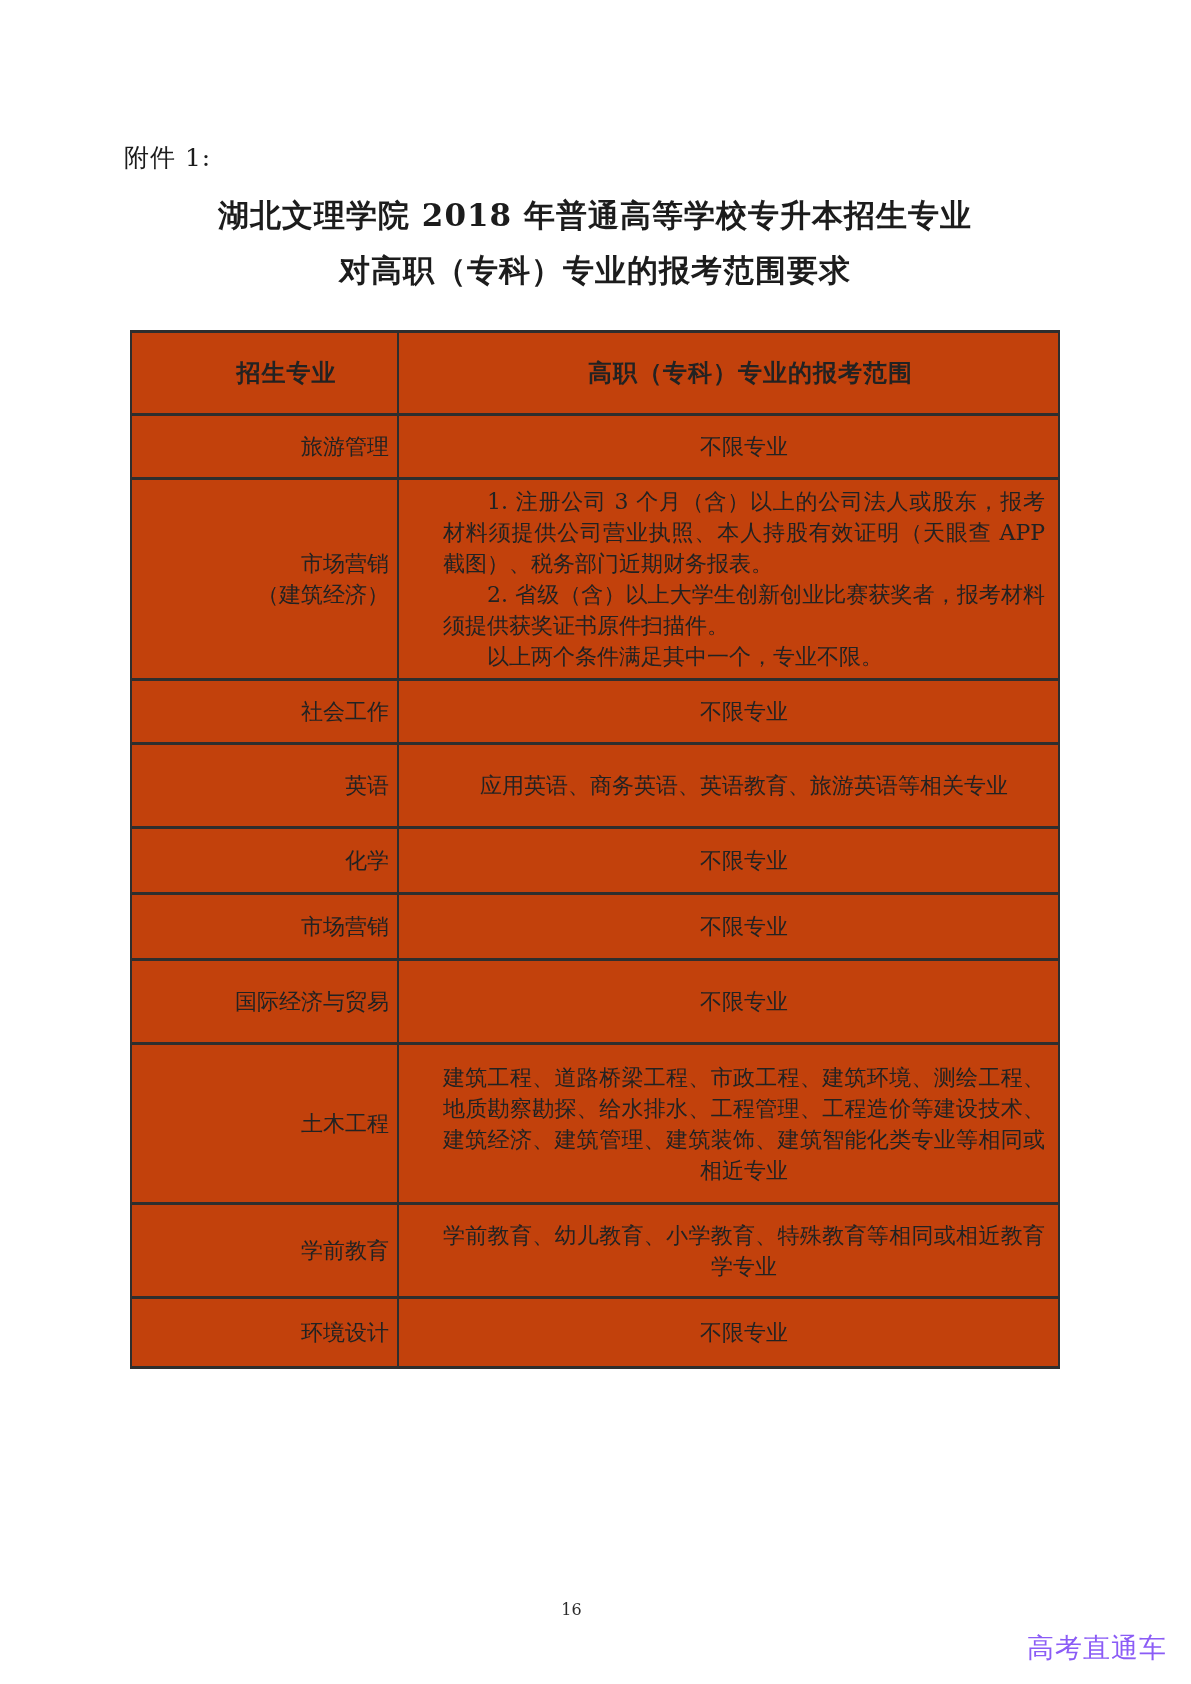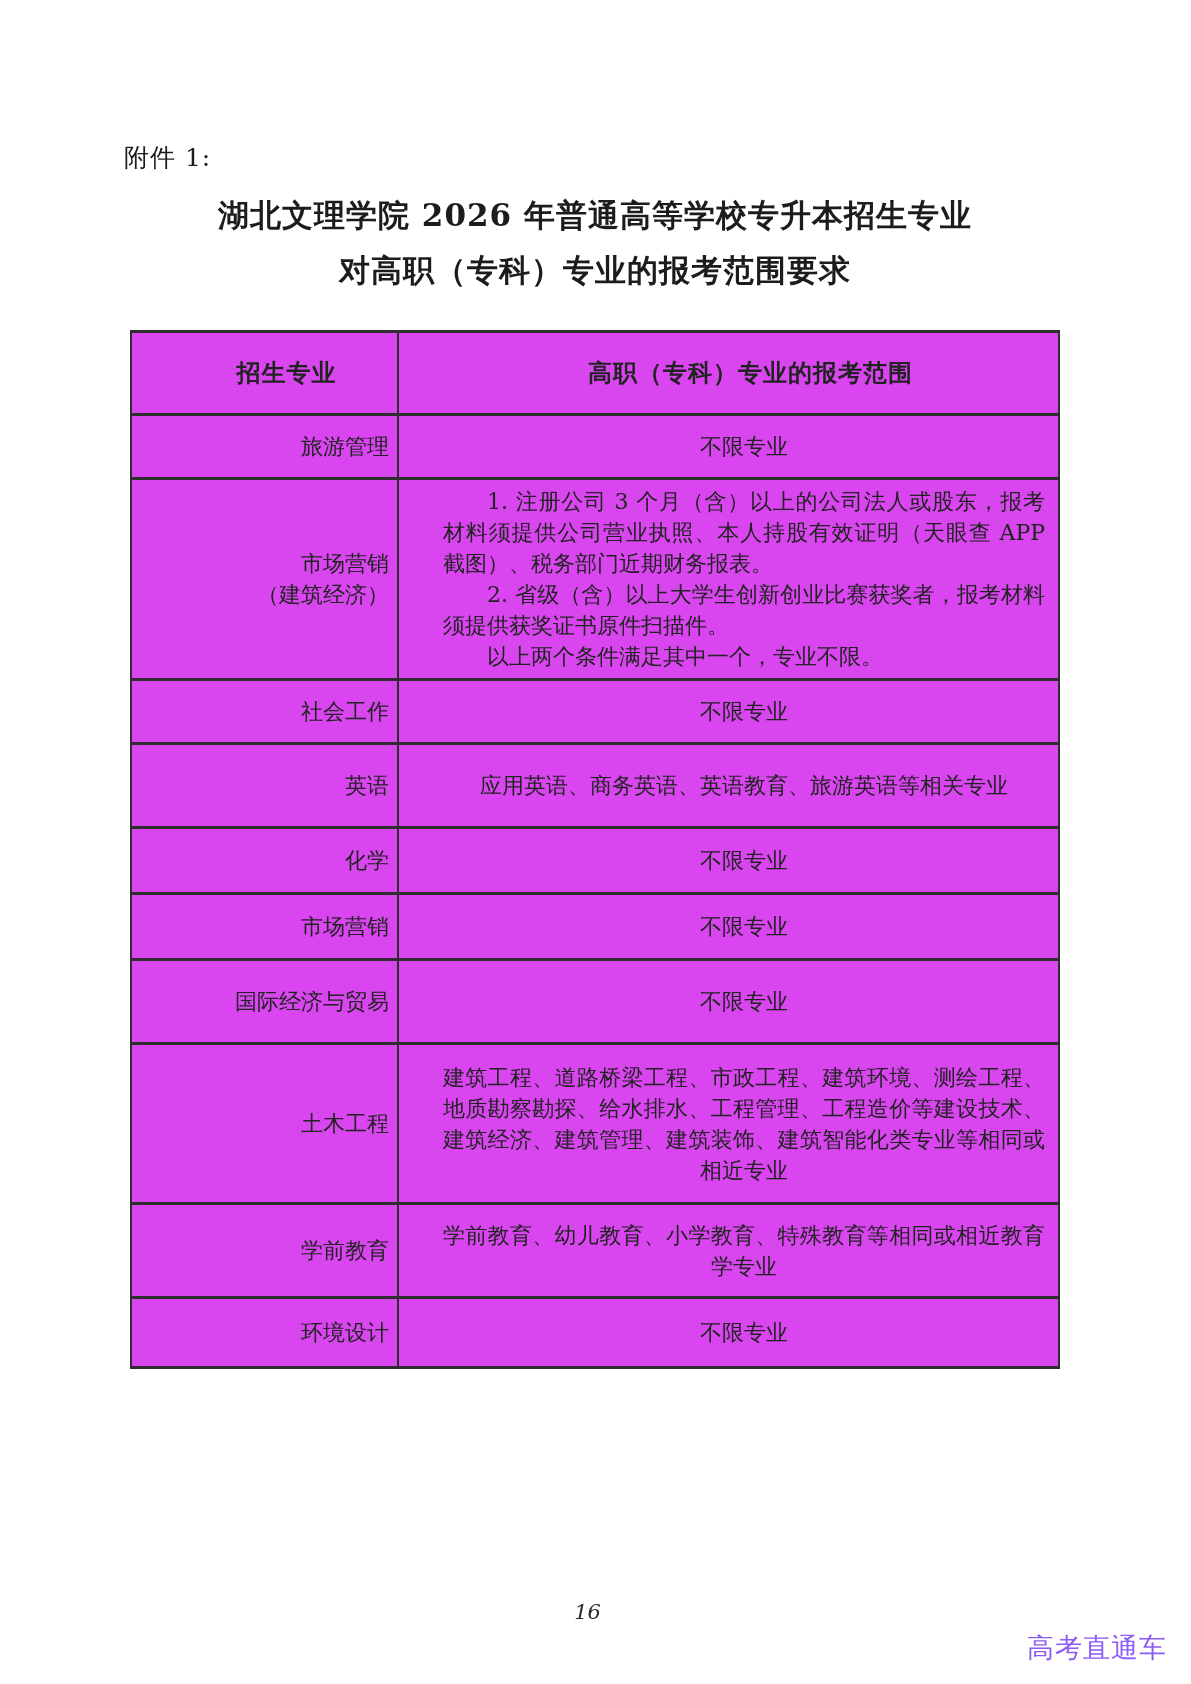--- a/index.html
+++ b/index.html
@@ -40,21 +40,21 @@
     font-size: 22px;
     color: #222;
   }
   table.admission-table col.c1 { width: 267px; }
   table.admission-table td, table.admission-table th {
     border-left: 2px solid #2e2e2e;
     border-right: 2px solid #2e2e2e;
     border-top: 3px solid #2e2e2e;
     border-bottom: 3px solid #2e2e2e;
     vertical-align: middle;
-    background: #d946ef;
+    background: #c2410c;
     padding-left: 44px;
   }
   th.hdr {
     font-size: 24px;
     font-weight: bold;
     text-align: center;
     height: 83px;
     letter-spacing: 1px;
   }
   td.major-cell {
@@ -79,45 +79,44 @@
   tr.r-short  { height: 64px; }
   tr.r-med    { height: 84px; }
   tr.r-tall   { height: 160px; }
   tr.r-xtall  { height: 190px; }
   tr.r-edu    { height: 94px; }
   tr.r-last   { height: 70px; }
   tr.r-m2     { height: 66px; margin-left: 12px; }
 
   .page-number {
     position: absolute;
-    left: 16px; top: 1600px;
+    left: 0; top: 1600px;
     width: 1143px;
     text-align: center;
-    font-size: 21px;
+    font-size: 16px;
     color: #2a2a2a;
-    font-style: italic;
   }
   .watermark {
     position: absolute;
     right: 24px; top: 1630px;
     font-size: 27px;
     color: #8b5cf6;
     letter-spacing: 1px;
     font-family: "DejaVu Sans", "Liberation Sans", sans-serif;
   }
 </style>
 </head>
 <body>
 
 <div class="page">
 
   <div class="attachment-label">附件 1:</div>
 
   <div class="doc-title">
-    <div>湖北文理学院 2026 年普通高等学校专升本招生专业</div>
+    <div>湖北文理学院 2018 年普通高等学校专升本招生专业</div>
     <div>对高职（专科）专业的报考范围要求</div>
   </div>
 
   <table class="admission-table">
     <colgroup>
         <col class="c1">
         <col class="c2">
       </colgroup>
     <tbody>
         <tr>

